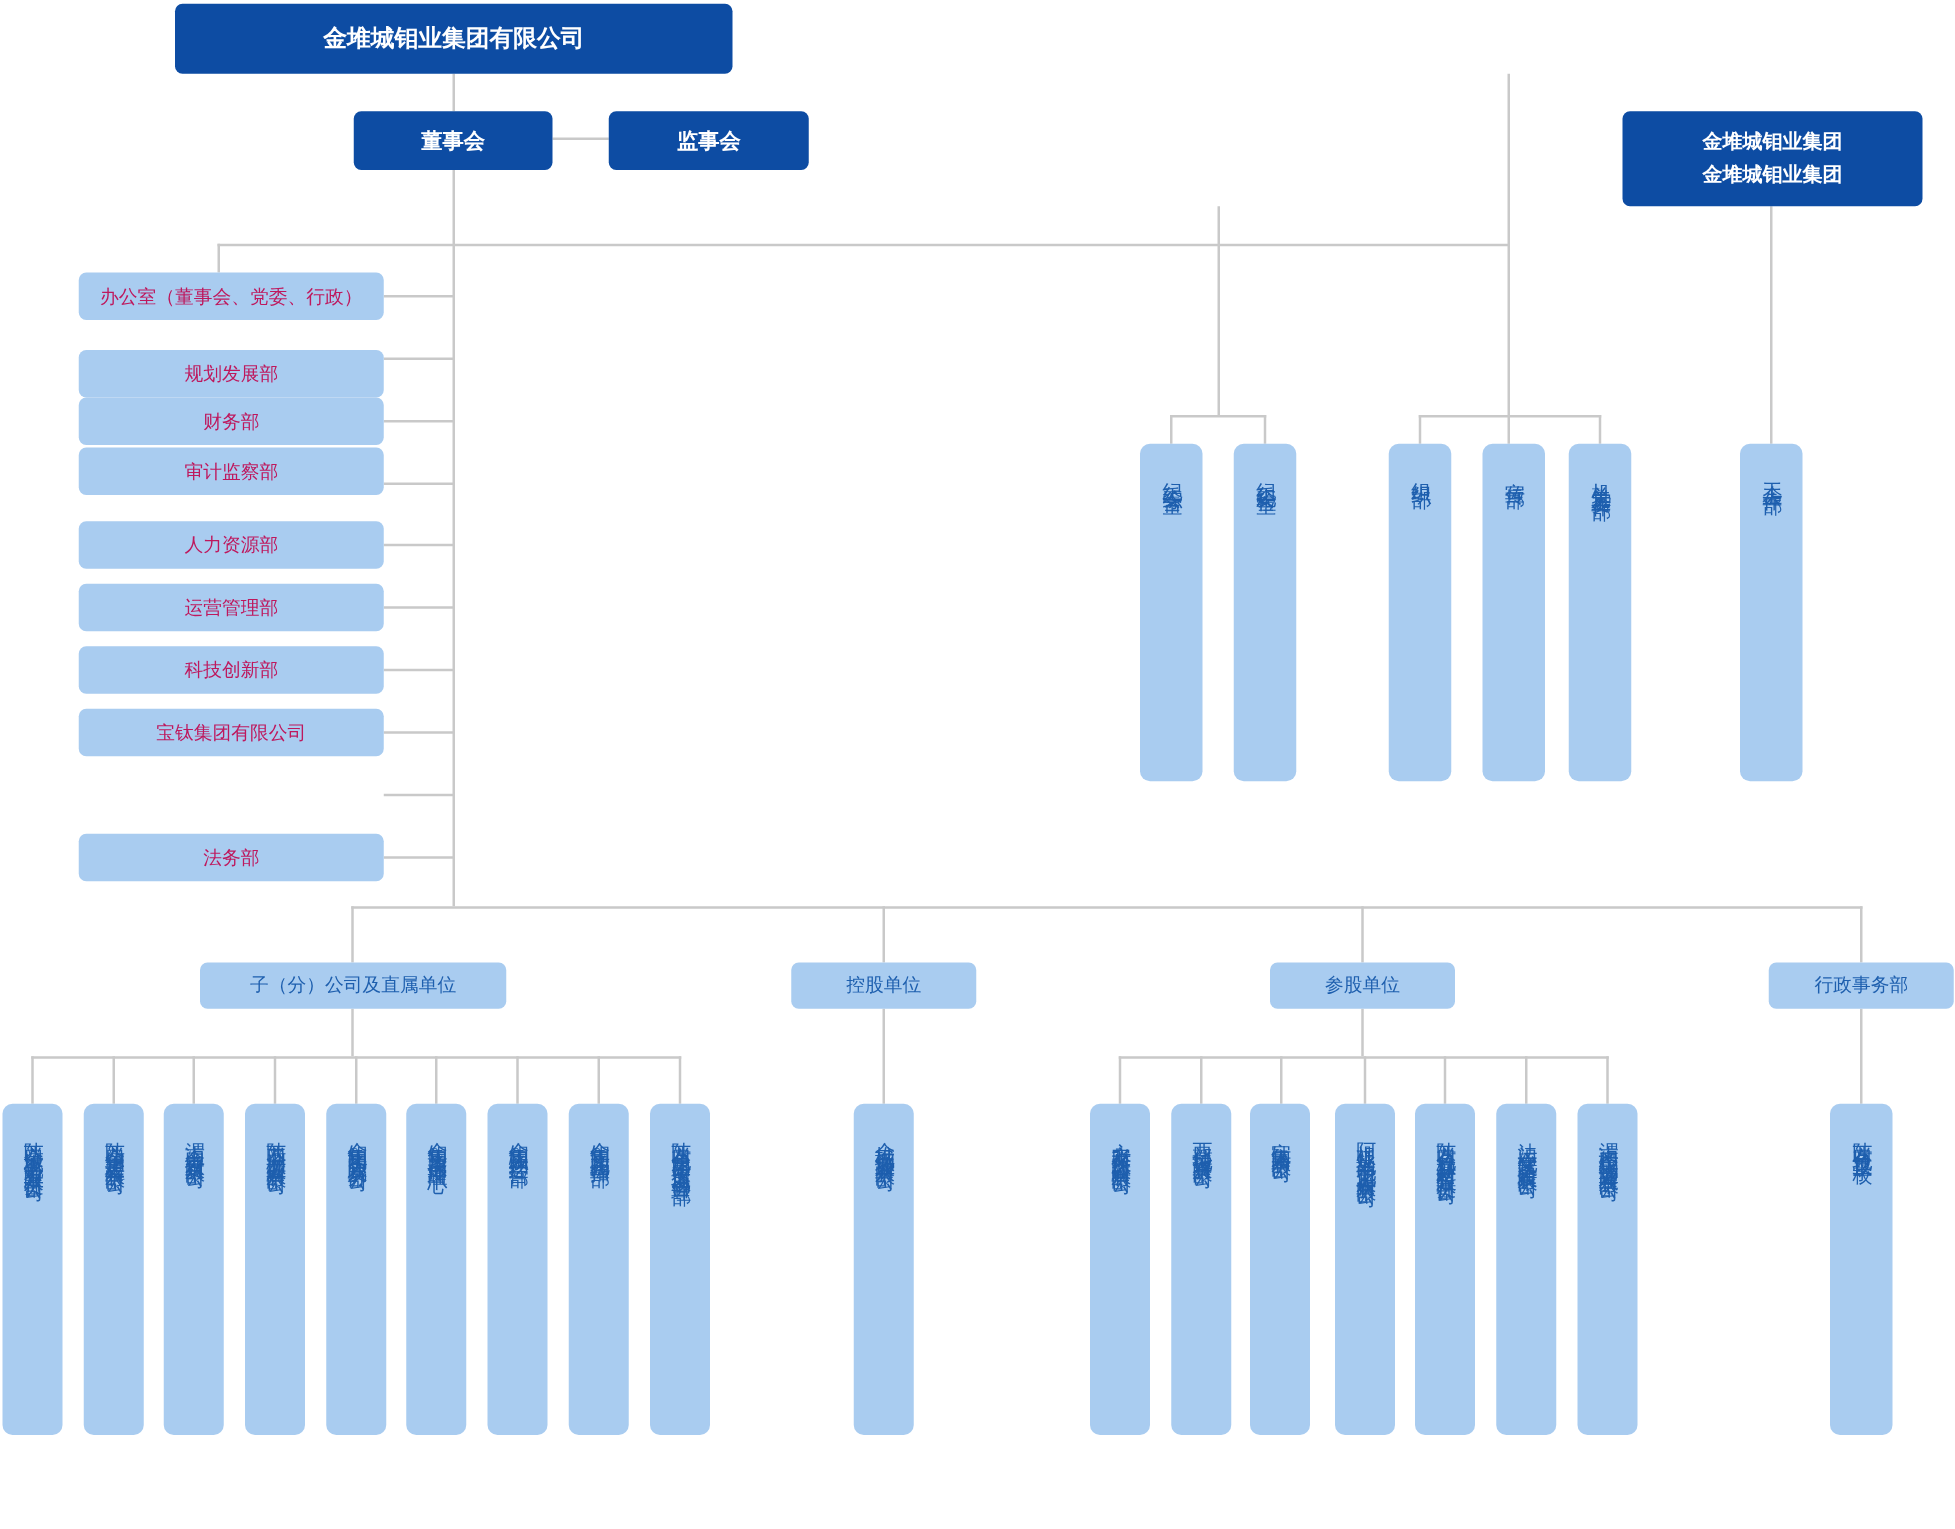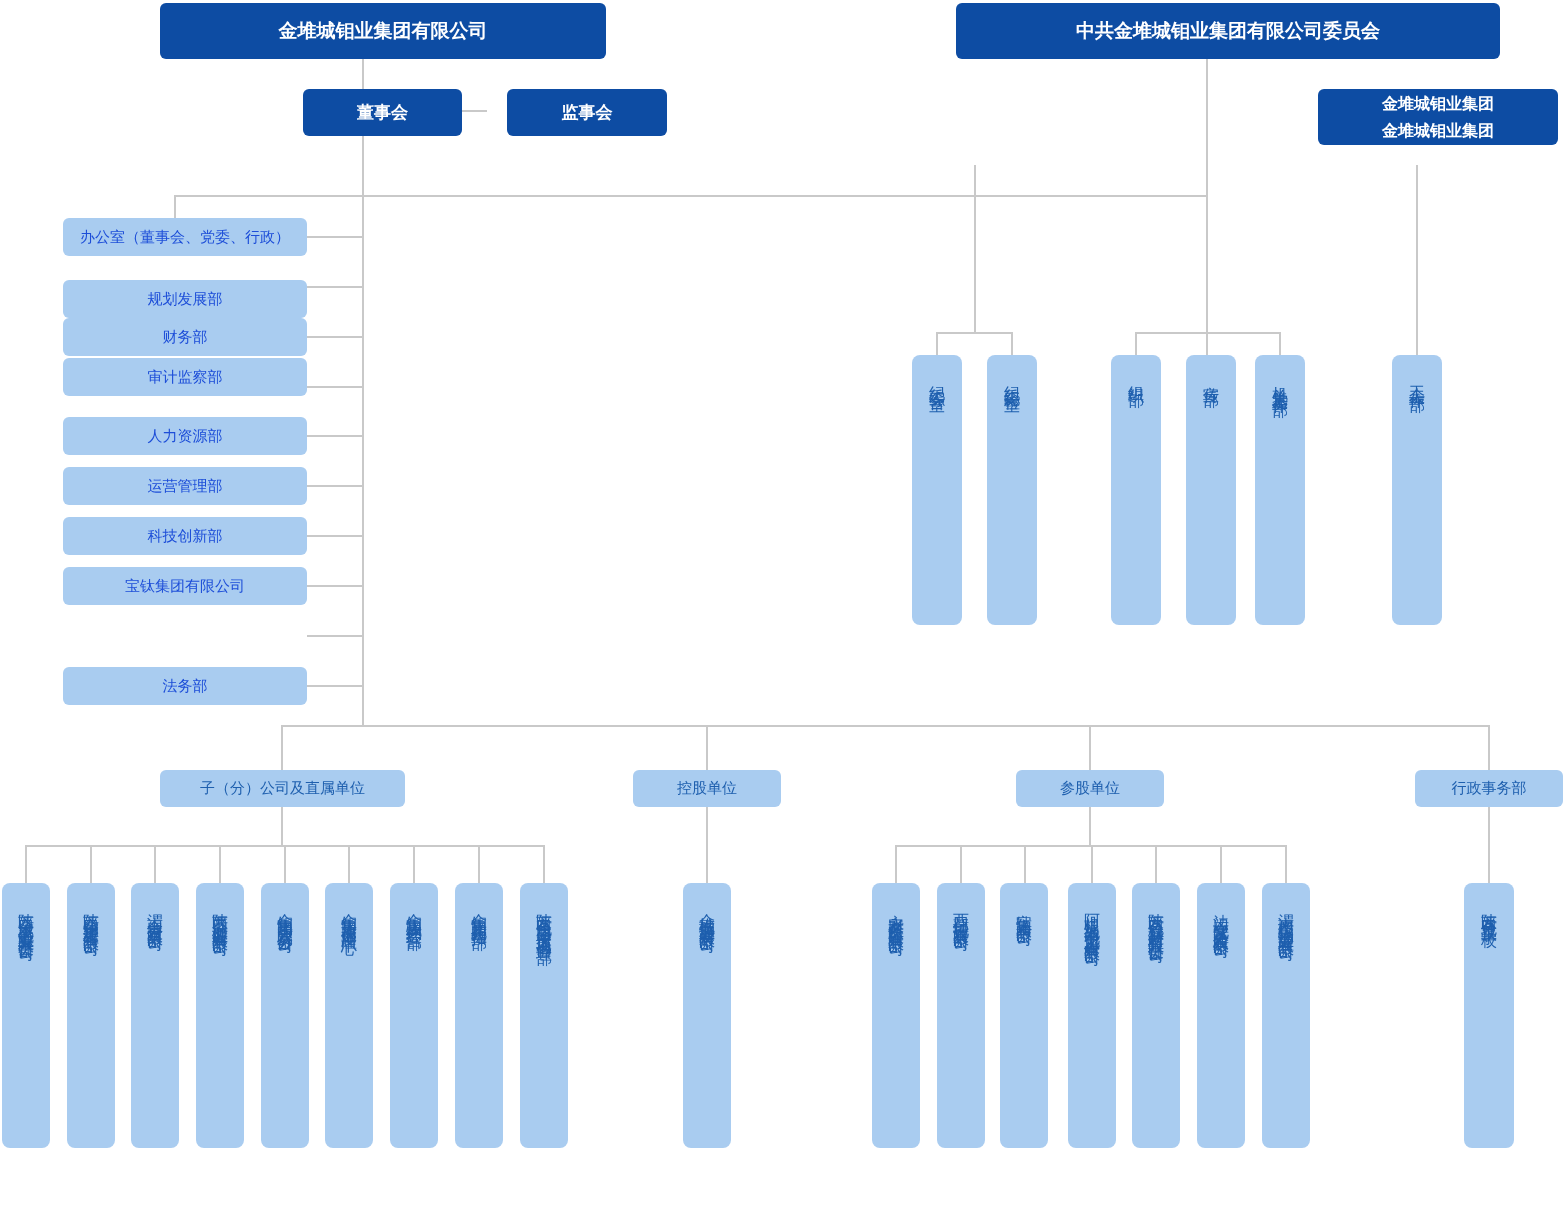--- a/index.html
+++ b/index.html
@@ -6,28 +6,28 @@
   body{font-family:"Liberation Sans","DejaVu Sans",sans-serif;}
   #stage{position:relative;width:1564px;height:1223px;background:#ffffff;overflow:hidden;}
 
   
   .ln{position:absolute;background:#c9c9c9;width:2px;}
   .lh{position:absolute;background:#c9c9c9;height:2px;}
 
   
   .dark{position:absolute;background:#0d4ca3;color:#ffffff;font-weight:bold;
         border-radius:6px;display:flex;align-items:center;justify-content:center;
-        text-align:center;margin-left:20px;}
+        text-align:center;}
   .dark.big{font-size:19px;}
   .dark.mid{font-size:17px;}
   .dark.two{font-size:16px;flex-direction:column;line-height:27px;}
 
   
   .dept{position:absolute;left:63px;width:244px;height:38px;background:#a9ccf0;
-        color:#1d4ed8;font-size:15px;border-radius:6px;
+        color:#be185d;font-size:15px;border-radius:6px;
         display:flex;align-items:center;justify-content:center;}
   .cat{position:absolute;top:770px;height:37px;background:#a9ccf0;color:#1e5fae;
        font-size:15px;border-radius:6px;display:flex;align-items:center;justify-content:center;}
 
   
   .vbox{position:absolute;background:#a9ccf0;border-radius:8px;display:flex;
         justify-content:center;}
   .vbox span{writing-mode:vertical-rl;text-orientation:upright;line-height:1;
         font-size:16px;letter-spacing:2.5px;color:#1e5fae;padding:18px 0;}
   .vbox.p{top:355px;width:50px;min-height:270px;}
@@ -87,22 +87,21 @@
   <i class="lh" style="left:307px;top:685px;width:57px"></i>
   <i class="lh" style="left:936px;top:332px;width:77px"></i>
   <i class="lh" style="left:1135px;top:332px;width:146px"></i>
   <i class="lh" style="left:281px;top:725px;width:1209px"></i>
   <i class="lh" style="left:25px;top:845px;width:520px"></i>
   <i class="lh" style="left:895px;top:845px;width:392px"></i>
 
   <div class="dark big" style="left:140px;top:3px;width:446px;height:56px">金堆城钼业集团有限公司</div>
   <div class="dark mid" style="left:283px;top:89px;width:159px;height:47px">董事会</div>
   <div class="dark mid" style="left:487px;top:89px;width:160px;height:47px">监事会</div>
-  <div class="dark big" style="left:936px;top:3px;width:544px;height:56px">中共金堆城钼业集团有限公司委员会</div>
-  <div class="dark two" style="left:1298px;top:89px;width:240px;height:56px">
+  <div class="dark two" style="left:1298px;top:89px;width:240px;height:76px">
     <span>金堆城钼业集团</span>
     <span>金堆城钼业集团</span>
   </div>
 
   <div class="dept" style="top:218px">办公室（董事会、党委、行政）</div>
   <div class="dept" style="top:280px">规划发展部</div>
   <div class="dept" style="top:318px">财务部</div>
   <div class="dept" style="top:358px">审计监察部</div>
   <div class="dept" style="top:467px">运营管理部</div>
   <div class="dept" style="top:417px">人力资源部</div>

